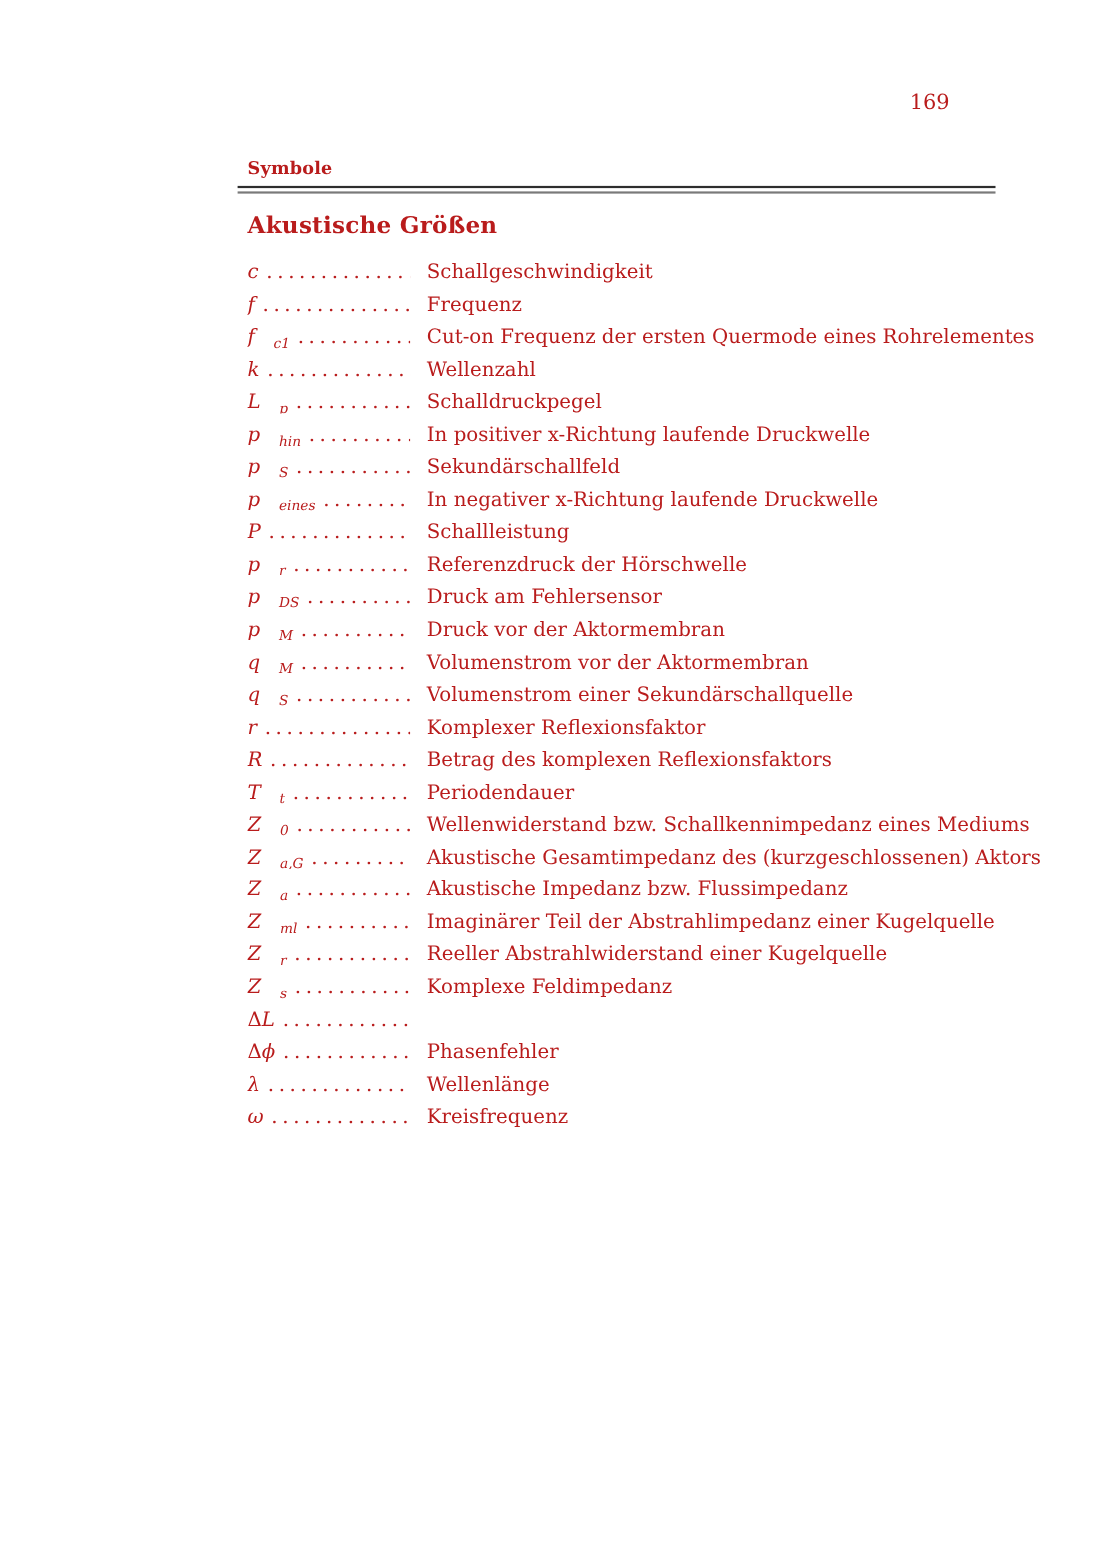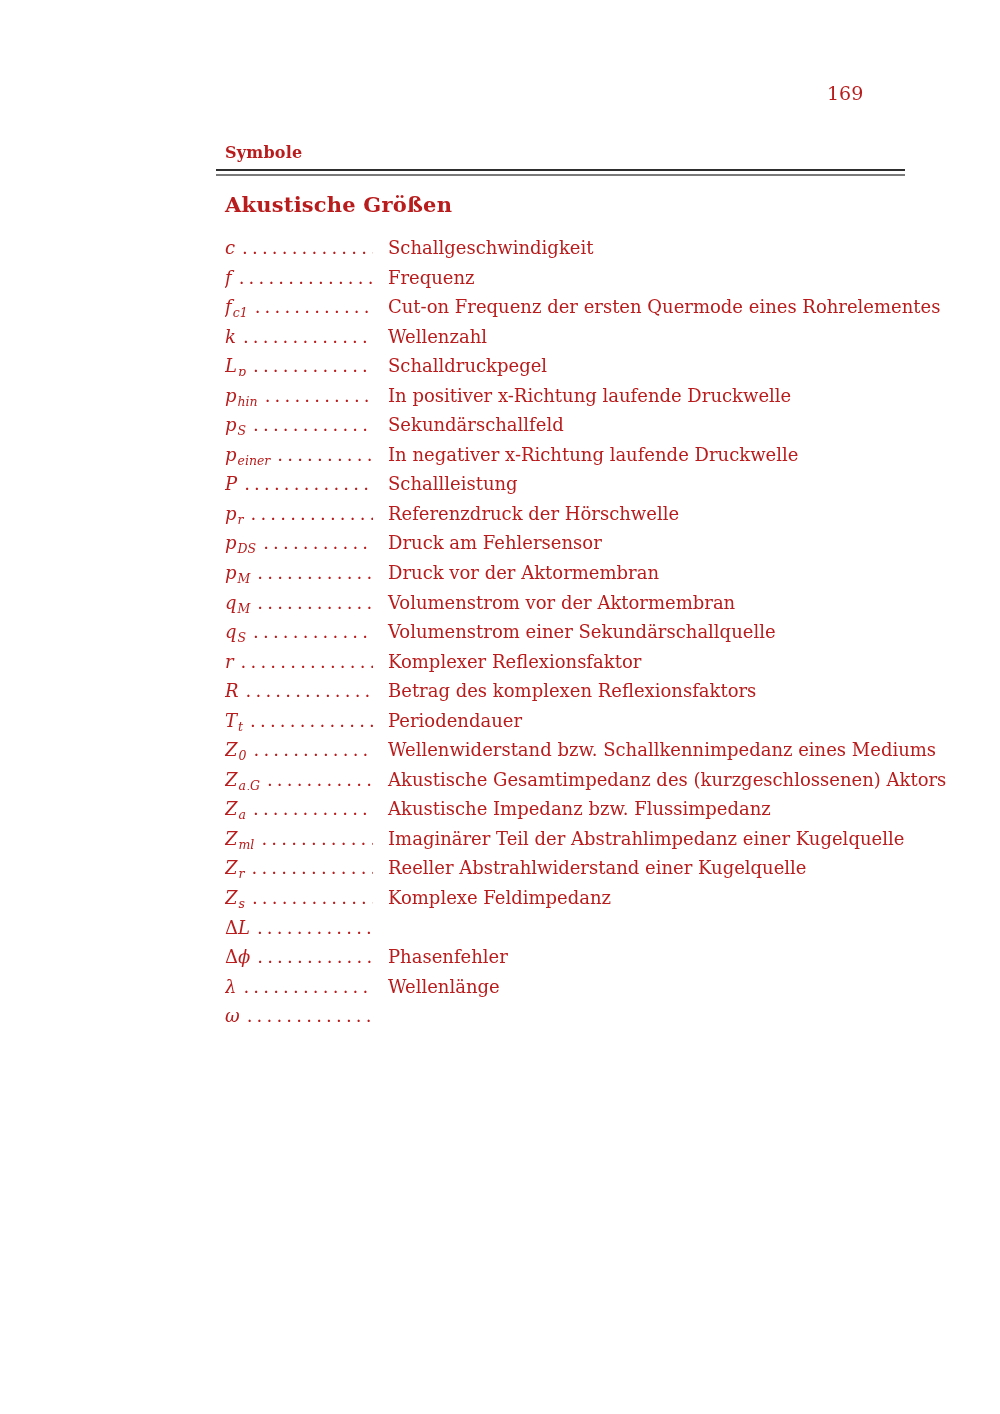--- a/index.html
+++ b/index.html
@@ -79,21 +79,21 @@
     border-bottom: 1.4px solid #1b1b1b;
     padding-bottom: 1px;
   }
   .sym sub {
     font-size: 12.5px;
     font-style: italic;
     line-height: 0;
     position: relative;
     vertical-align: baseline;
     top: 4px;
-    margin-left: 1px;
+    margin-left: 17px;
   }
   .dots {
     flex: 1 1 auto;
     min-width: 0;
     overflow: hidden;
     white-space: nowrap;
     margin-left: 7px;
     font-style: normal;
   }
   .dots::after {
@@ -158,21 +158,21 @@
       </div>
       <div class="row">
         <span class="symcell">
           <span class="sym"><span class="ul">p</span><sub>S</sub></span>
           <span class="dots"></span>
         </span>
         <span class="desc">Sekundärschallfeld</span>
       </div>
       <div class="row">
         <span class="symcell">
-          <span class="sym"><span class="ul">p</span><sub>einer</sub></span>
+          <span class="sym"><span class="ul">p</span><sub>eines</sub></span>
           <span class="dots"></span>
         </span>
         <span class="desc">In negativer x-Richtung laufende Druckwelle</span>
       </div>
       <div class="row">
         <span class="symcell">
           <span class="sym"><span>P</span></span>
           <span class="dots"></span>
         </span>
         <span class="desc">Schallleistung</span>
@@ -293,15 +293,16 @@
           <span class="sym"><span>λ</span></span>
           <span class="dots"></span>
         </span>
         <span class="desc">Wellenlänge</span>
       </div>
       <div class="row">
         <span class="symcell">
           <span class="sym"><span>ω</span></span>
           <span class="dots"></span>
         </span>
+        <span class="desc">Kreisfrequenz</span>
       </div>
     </div>
 </div>
 
 </body></html>

